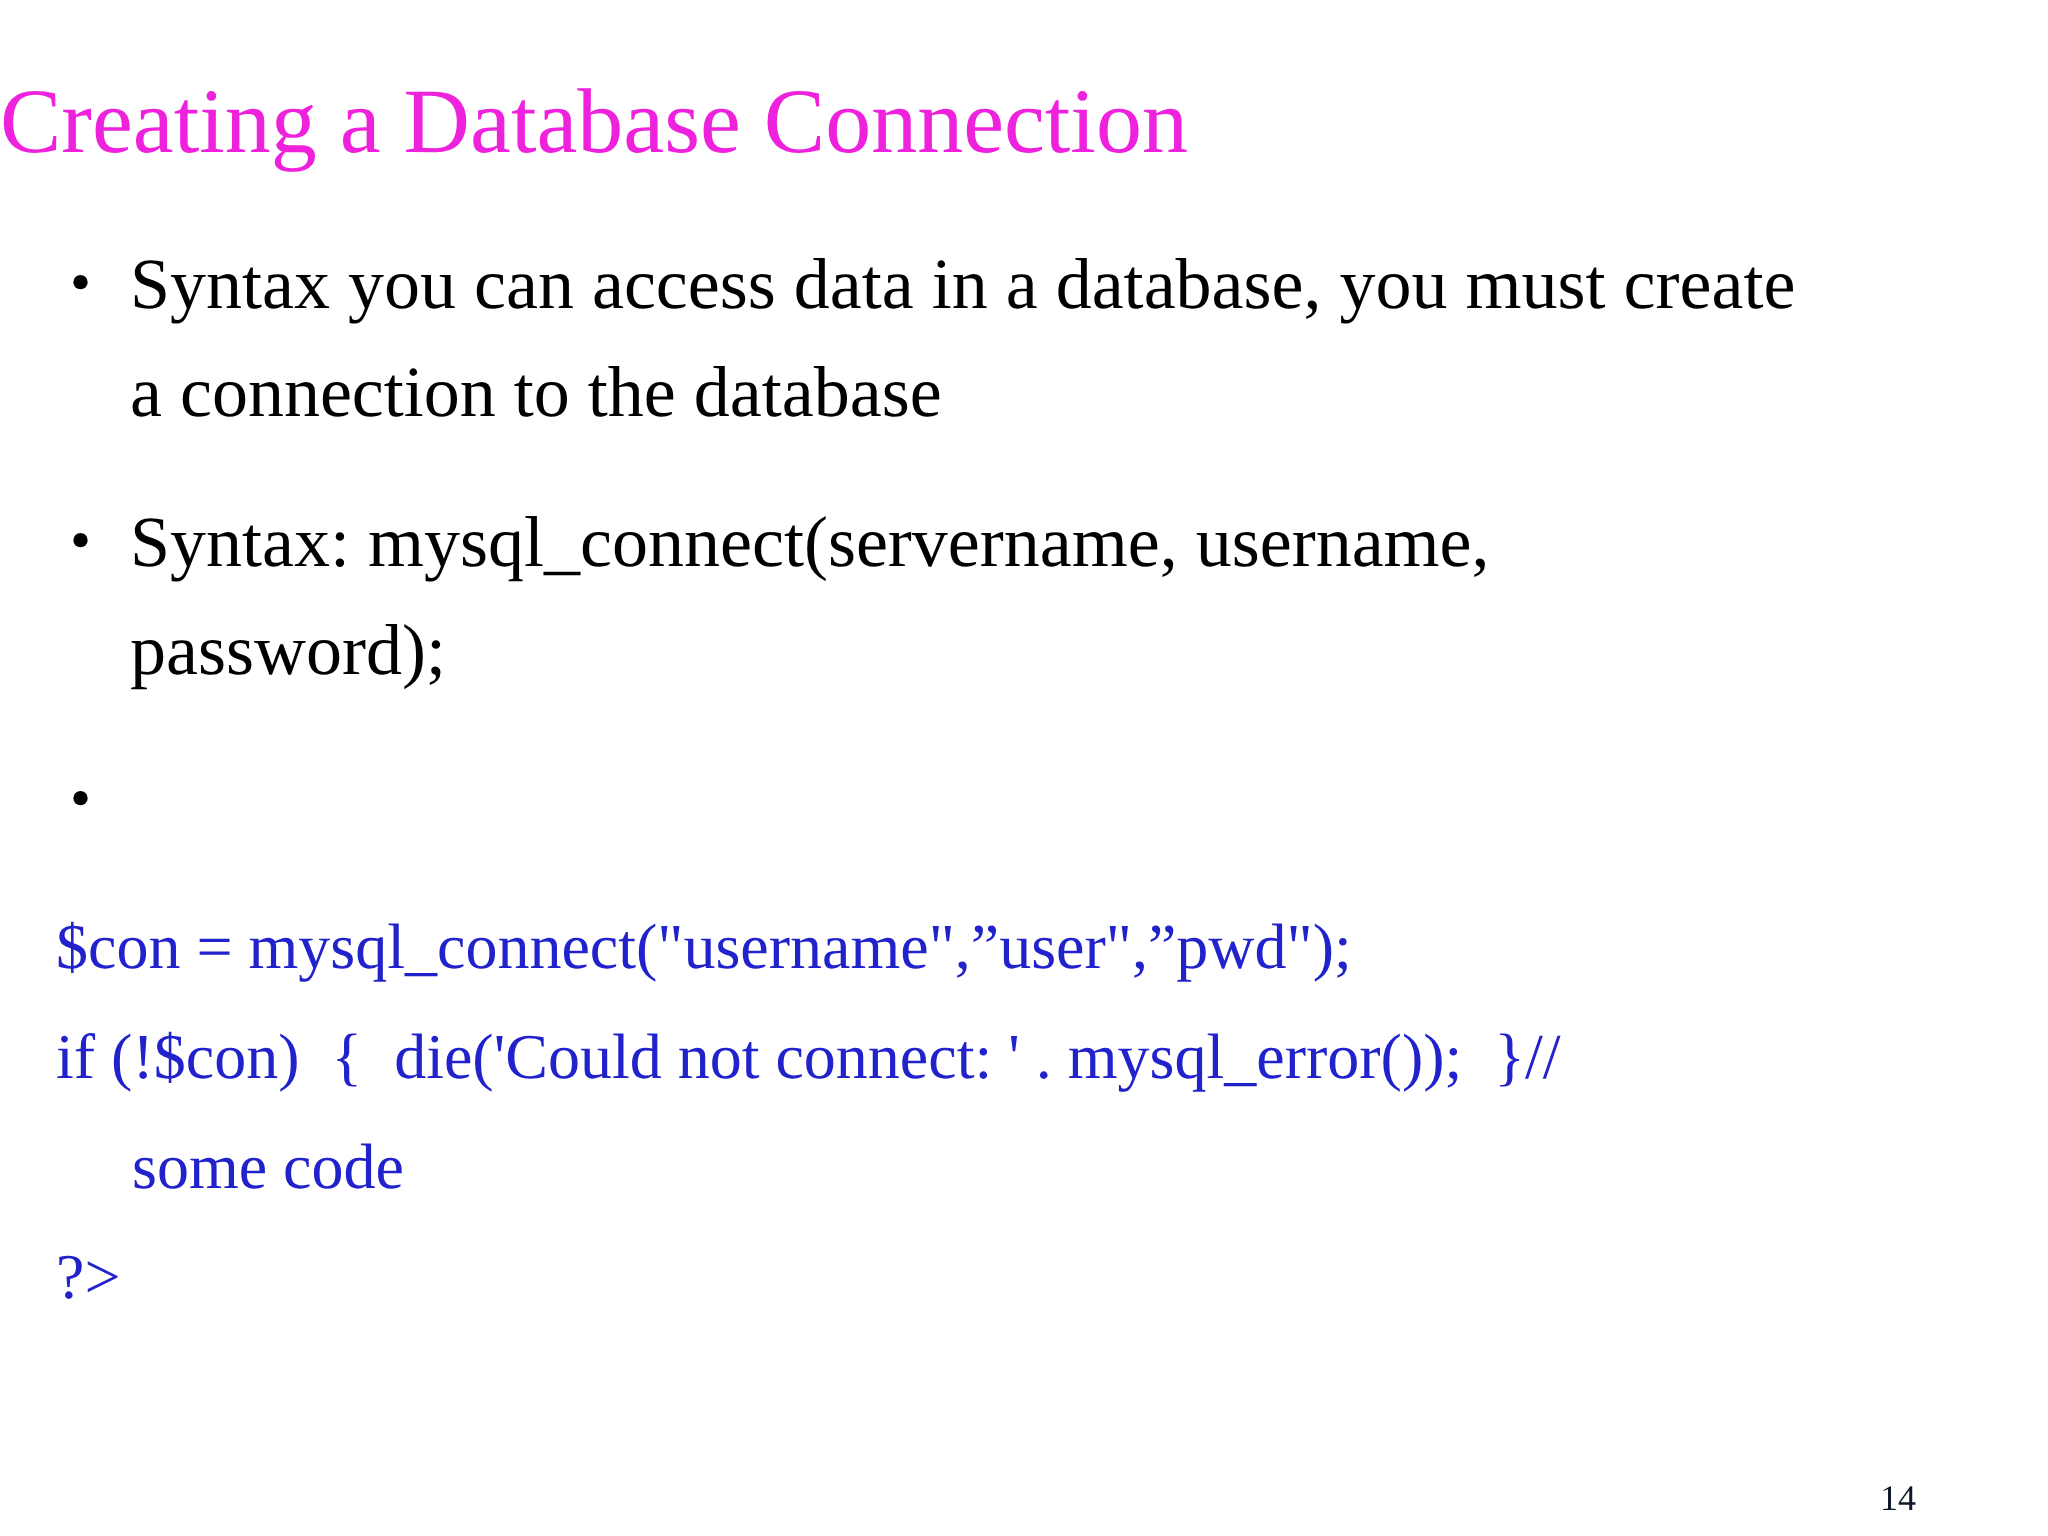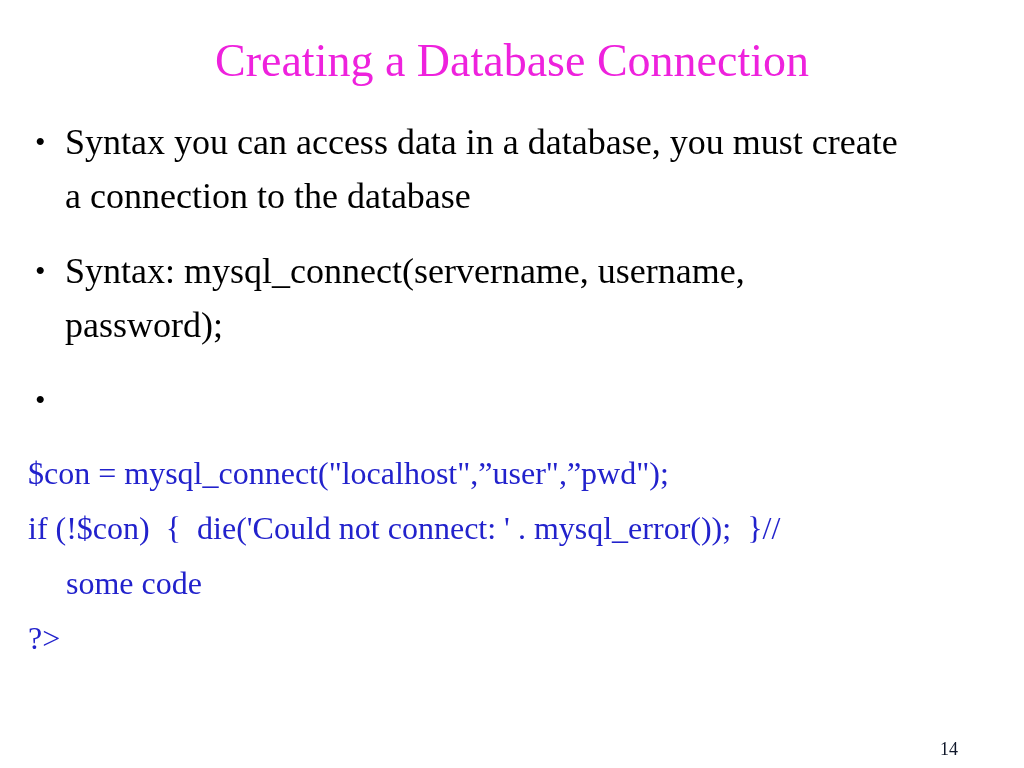--- a/index.html
+++ b/index.html
@@ -8,21 +8,20 @@
 
   .slide {
     position: relative;
     width: 1024px;
     height: 768px;
     background: #ffffff;
   }
 
   .title {
     margin-top: 34px;
-    text-align: center;
     font-size: 46px;
     font-weight: normal;
     color: #EE22DD;
     letter-spacing: 0px;
   }
 
   .content {
     padding: 28px 10px 0 28px;
   }
 
@@ -89,21 +88,21 @@
     <div class="bullet-row">
       <span class="bullet-glyph">•</span>
       <span class="bullet-text">Syntax: mysql_connect(servername, username, password);</span>
     </div>
 
     <div class="bullet-row">
       <span class="bullet-glyph">•</span>
     </div>
 
     <div class="code-block">
-      <div class="code-line">$con = mysql_connect("localhost",”user",”pwd");</div>
+      <div class="code-line">$con = mysql_connect("username",”user",”pwd");</div>
       <div class="code-line">if (!$con)  {  die('Could not connect: ' . mysql_error());  }//</div>
       <div class="code-line indent">some code</div>
       <div class="code-line">?&gt;</div>
     </div>
 
   </div>
 
   <div class="page-number">14</div>
 
 </div>

